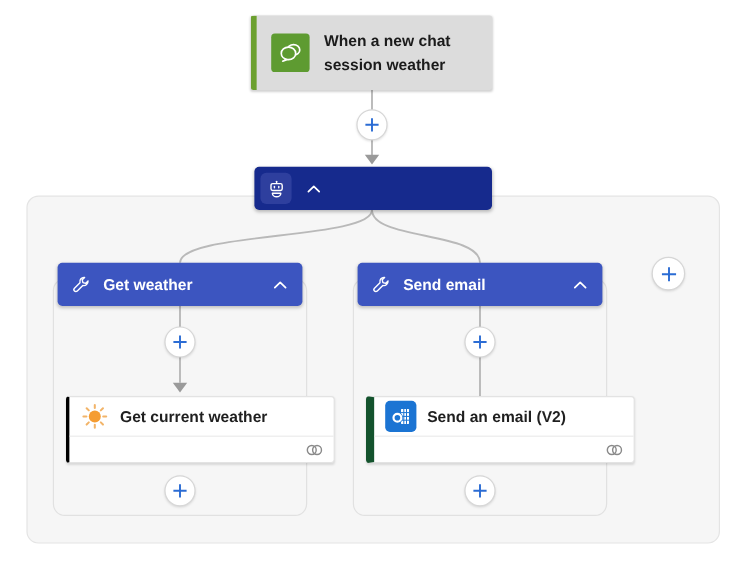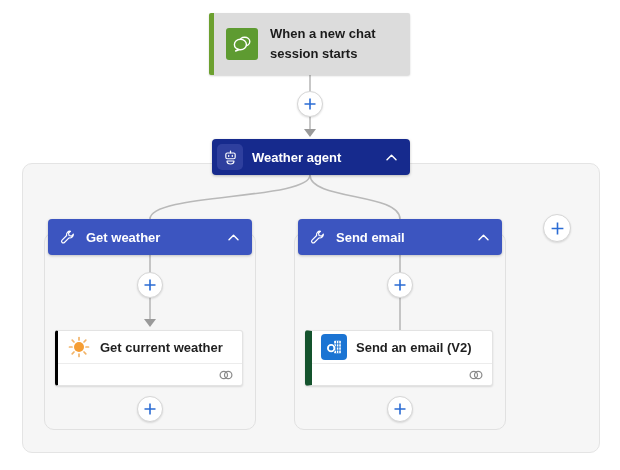--- a/index.html
+++ b/index.html
@@ -51,21 +51,21 @@
   .branch-header {
     position:absolute; top:219px; width:204px; height:36px; z-index:4;
     background:#3c55c0; border-radius:4px; box-shadow:0 1px 3px rgba(0,0,0,.22);
     display:flex; align-items:center; padding:0 10px 0 12px; gap:11px; cursor:pointer;
   }
   .branch-header.left { left:48px; }
   .branch-header.right { left:298px; }
 
   
   .action-card {
-    position:absolute; top:330px; width:188px; height:56px; z-index:4;
+    position:absolute; top:330px; width:224px; height:56px; z-index:4;
     background:#ffffff; border:1px solid #e3e3e3; border-radius:3px;
     box-shadow:0 1px 2px rgba(0,0,0,.12); cursor:pointer;
   }
   .action-card.left  { left:55px;  border-left:3px solid #000000; }
   .action-card.right { left:305px; border-left:7px solid #14532d; }
   .action-row { display:flex; align-items:center; gap:9px; height:32px; padding:0 8px 0 9px; }
   .action-title { font-size:13px; font-weight:700; color:#1f1f1f; white-space:nowrap; }
   .action-footer {
     height:22px; border-top:1px solid #ececec;
     display:flex; align-items:center; justify-content:flex-end; padding:0 8px;
@@ -104,40 +104,39 @@
     <polygon points="144,319 156,319 150,327" fill="#9a9a9a"></polygon>
   </svg>
 
   <div class="trigger-card">
     <span class="trigger-icon">
       <svg width="22" height="22" viewBox="0 0 22 22">
         <ellipse cx="13.6" cy="8.6" rx="5.2" ry="4.4" fill="none" stroke="#ffffff" stroke-width="1.4"></ellipse>
         <path d="M8.6 16.6 c-3-.5-5.2-2.6-5.2-5.1 0-2.9 2.7-5.2 6-5.2 s6 2.3 6 5.2-2.7 5.2-6 5.2 c-.6 0-1.2-.07-1.7-.2 L4.6 18 Z" fill="#5e9b31" stroke="#ffffff" stroke-width="1.4" stroke-linejoin="round"></path>
       </svg>
     </span>
-    <span class="trigger-title">When a new chat session starts</span>
+    <span class="trigger-title">When a new chat session weather</span>
   </div>
 
   <div class="plus-btn" style="left:297px; top:91px;">
     <svg width="14" height="14" viewBox="0 0 14 14">
       <path d="M7 1.5 V12.5 M1.5 7 H12.5" stroke="#2b6cd4" stroke-width="1.6" fill="none"></path>
     </svg>
   </div>
 
   <div class="agent-card">
     <span class="agent-icon">
       <svg width="17" height="17" viewBox="0 0 16 16" fill="none" stroke="#ffffff" stroke-width="1.1" stroke-linecap="round">
         <line x1="8" y1="2" x2="8" y2="3.6"></line>
         <rect x="3.6" y="3.8" width="8.8" height="5.4" rx="1.4"></rect>
         <line x1="6.3" y1="6" x2="6.3" y2="7"></line>
         <line x1="9.7" y1="6" x2="9.7" y2="7"></line>
         <path d="M4.7 11.3 h6.6 M4.7 11.3 a3.3 2.8 0 0 0 6.6 0"></path>
       </svg>
     </span>
-    <span class="card-title-light">Weather agent</span>
     <span class="chev-btn">
       <svg width="13" height="9" viewBox="0 0 14 10">
         <polyline points="2,7.5 7,2.5 12,7.5" fill="none" stroke="#ffffff" stroke-width="1.6" stroke-linecap="round" stroke-linejoin="round"></polyline>
       </svg>
     </span>
   </div>
 
   <div class="branch-header left">
     <span style="display:flex;">
       <svg width="15" height="15" viewBox="0 0 16 16">

